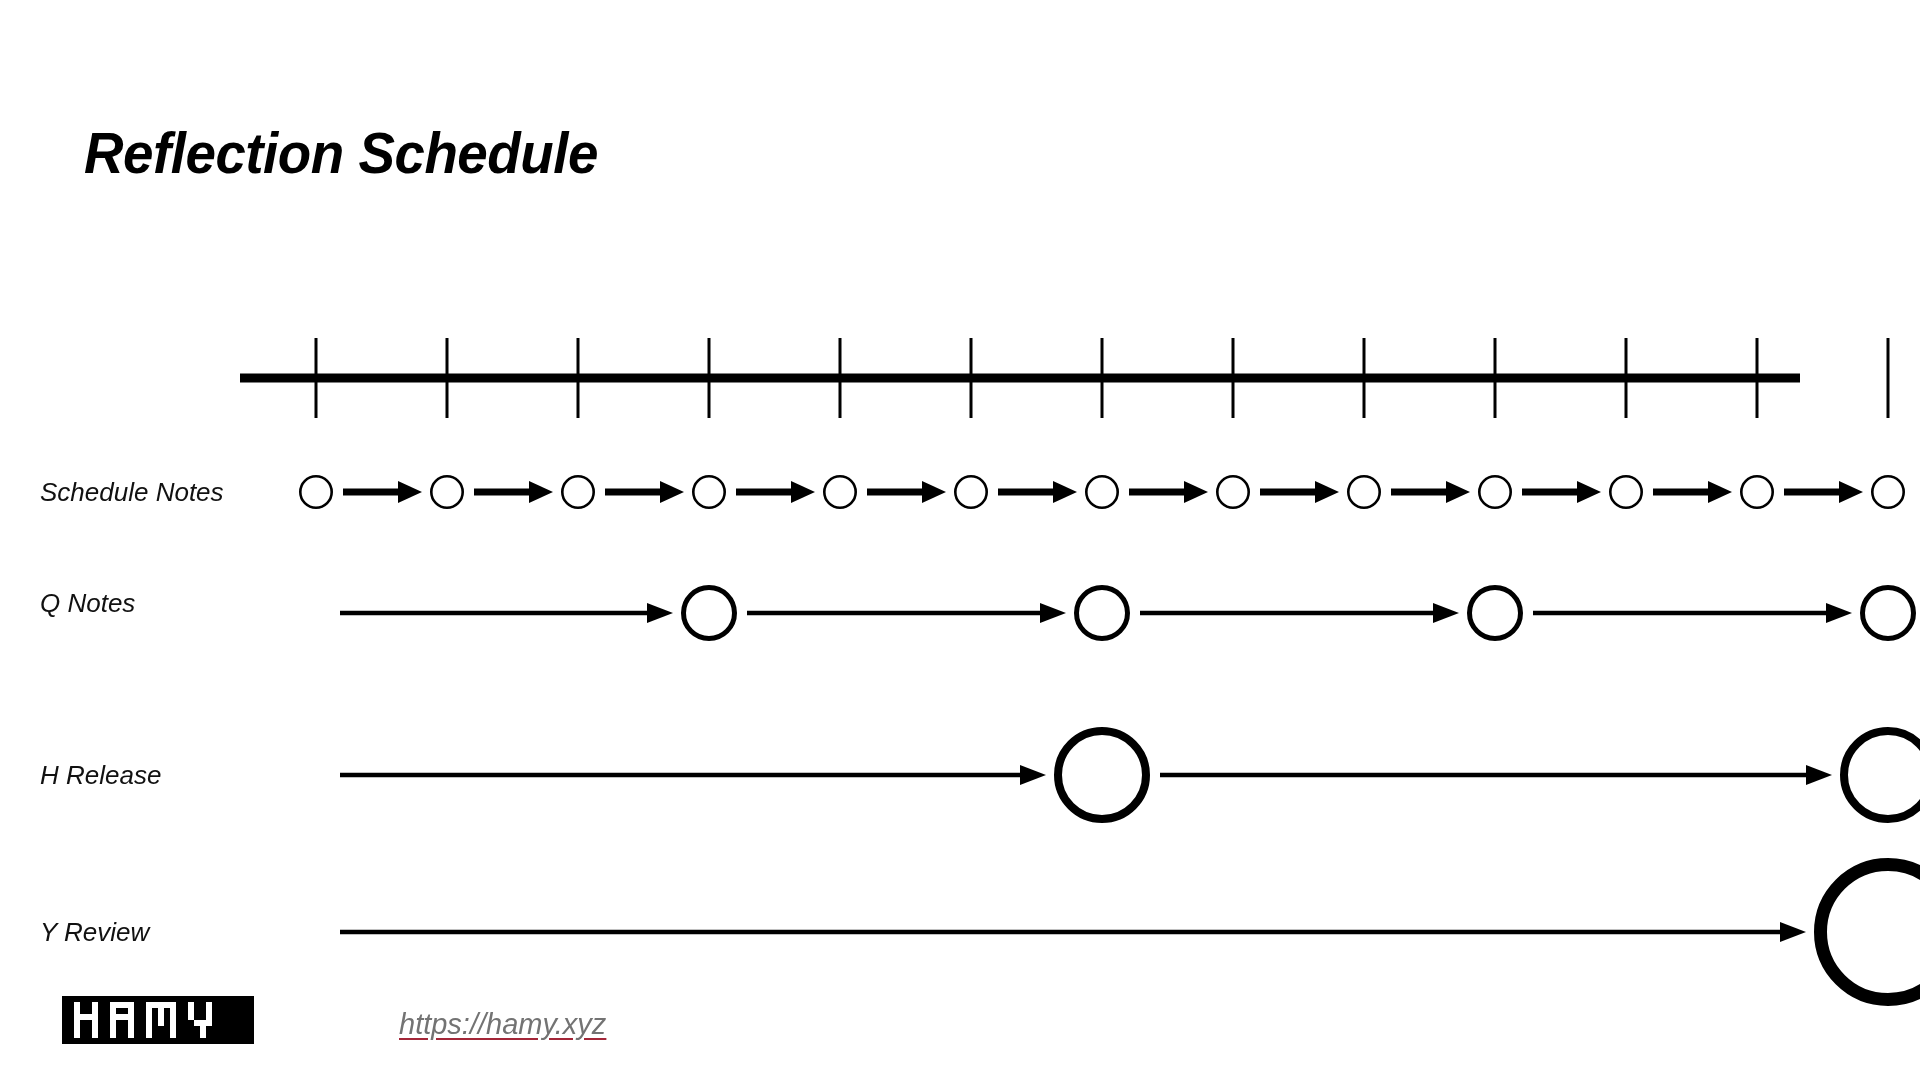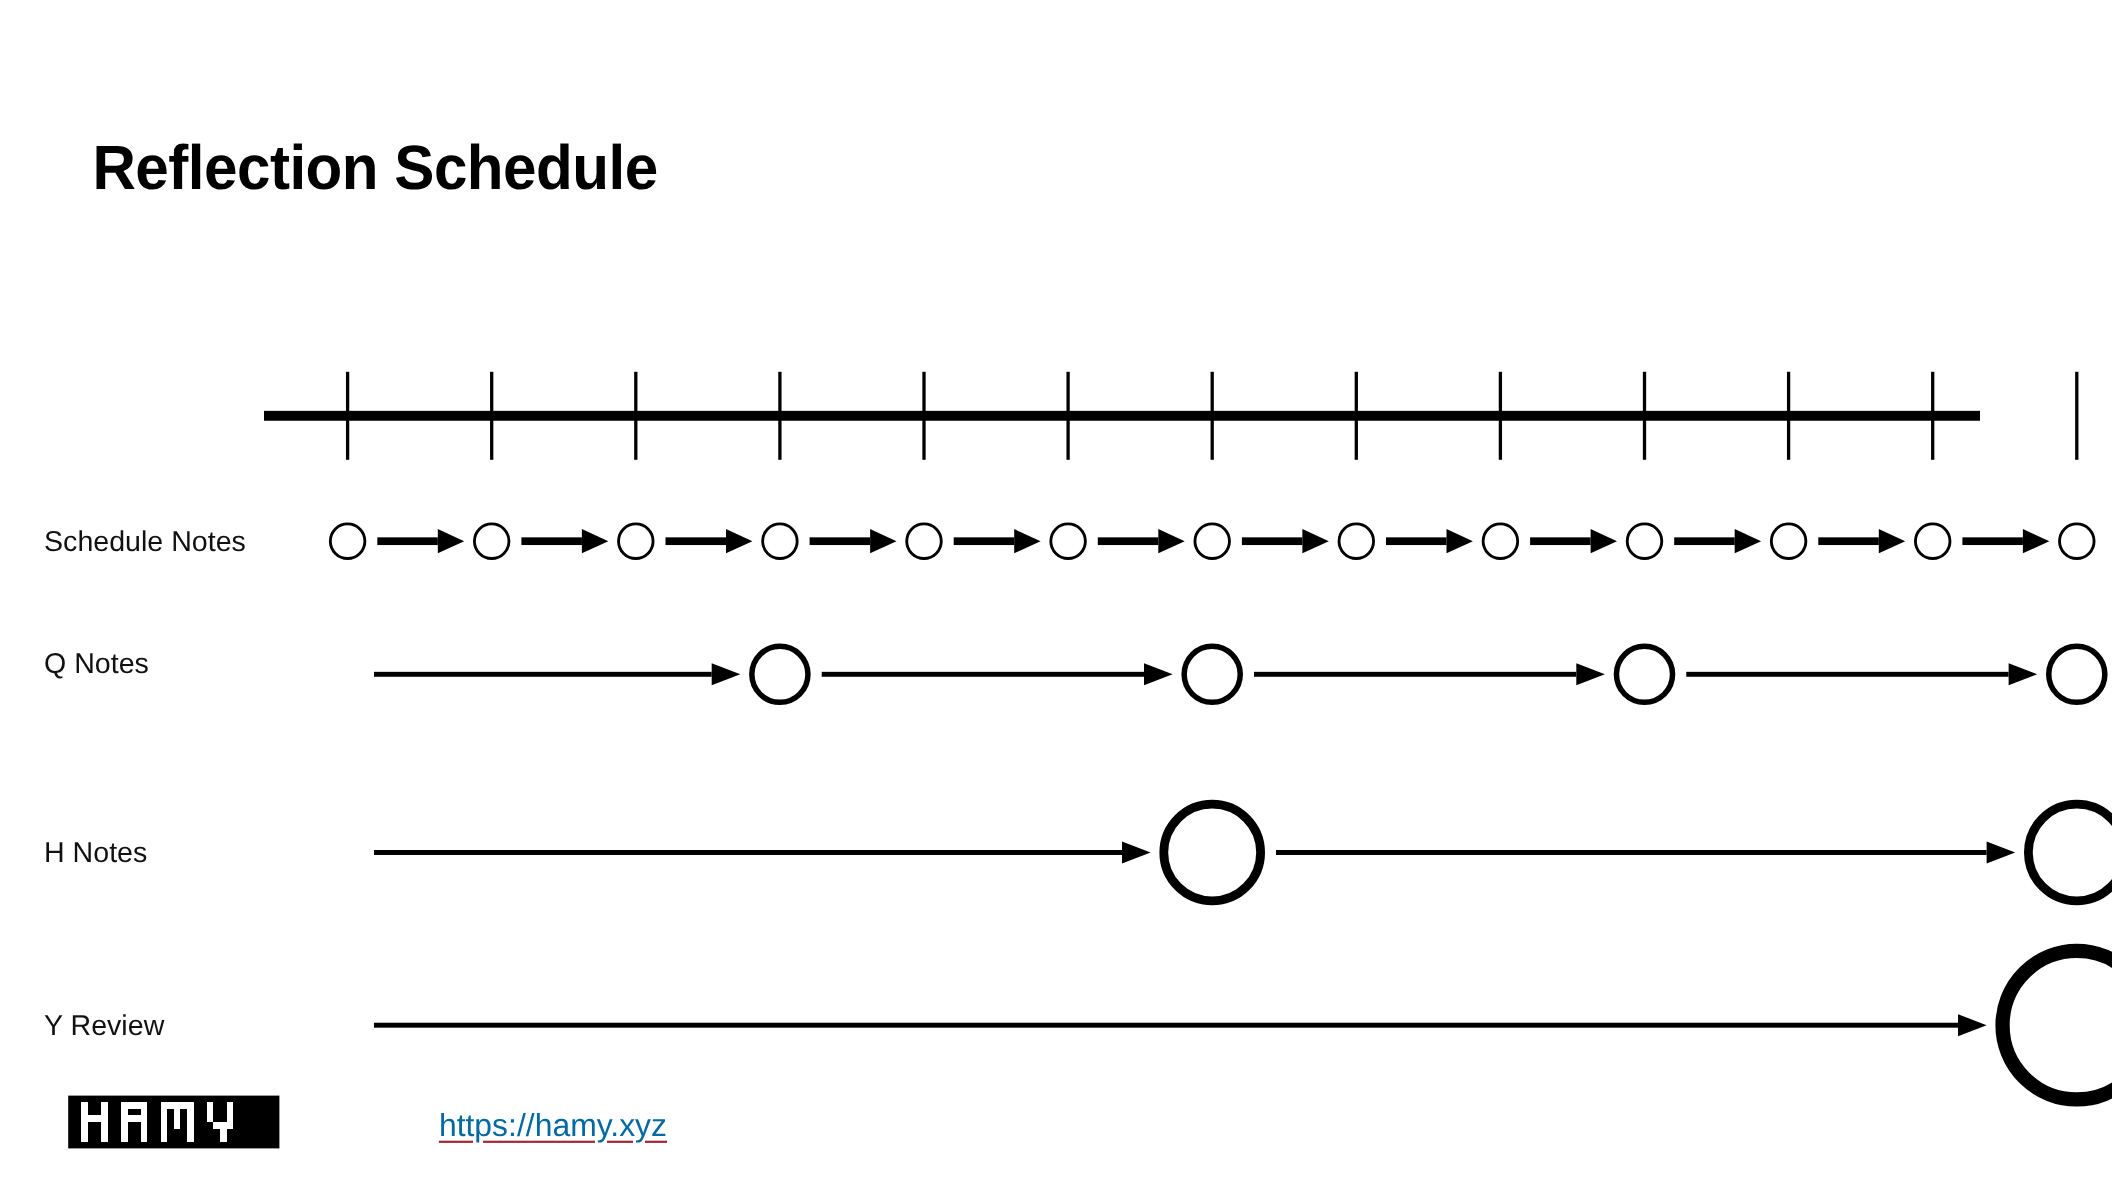--- a/index.html
+++ b/index.html
@@ -16,20 +16,21 @@
     font-family: "Liberation Sans", sans-serif;
     -webkit-font-smoothing: antialiased;
   }
 
   #slide {
     position: absolute;
     left: 0; top: 0;
     width: 1580px;
     height: 1080px;
     background: #ffffff;
+    font-style: italic;
   }
 
   
   #slide-title {
     position: absolute;
     left: 84px;
     top: 84px;
     font-family: "Liberation Sans", sans-serif;
     font-size: 57px;
     font-weight: 700;
@@ -79,41 +80,41 @@
   }
   #hamy-logo svg { display: block; }
 
   #footer-url {
     position: absolute;
     left: 399px;
     top: 1008px;
     font-family: "Liberation Sans", sans-serif;
     font-size: 29px;
     font-weight: 400;
-    color: #0369a1;
+    color: #737373;
     text-decoration: underline;
     text-decoration-color: #A32638;
     text-underline-offset: 4px;
     white-space: nowrap;
     cursor: pointer;
     text-align: right;
   }
 </style>
 </head>
 <body>
 
 <div id="slide">
 
   <h1 id="slide-title">Reflection Schedule</h1>
 
   <div class="row-label" id="label-release-notes">Schedule Notes</div>
 
   <div class="row-label" id="label-q-review">Q Notes</div>
 
-  <div class="row-label" id="label-h-review">H Notes</div>
+  <div class="row-label" id="label-h-review">H Release</div>
 
   <div class="row-label" id="label-y-review">Y Review</div>
 
   <svg id="timeline-svg" viewBox="0 0 1920 1080">
     <g id="axis-group">
         <rect x="240" y="373.5" width="1560" height="9" fill="#000000"></rect>
         <rect x="314.5" y="338" width="3" height="80" fill="#000000"></rect>
         <rect x="445.5" y="338" width="3" height="80" fill="#000000"></rect>
         <rect x="576.5" y="338" width="3" height="80" fill="#000000"></rect>
         <rect x="707.5" y="338" width="3" height="80" fill="#000000"></rect>

